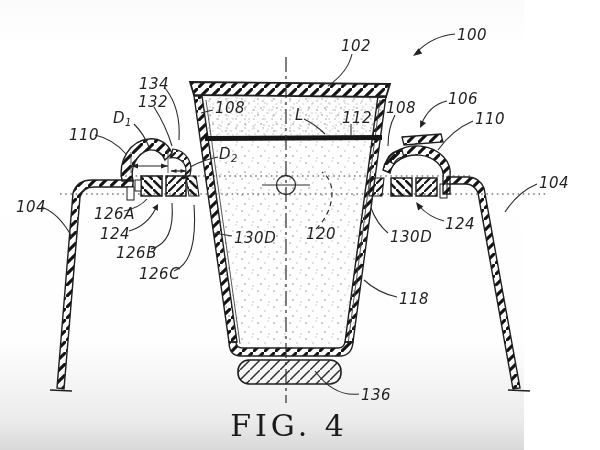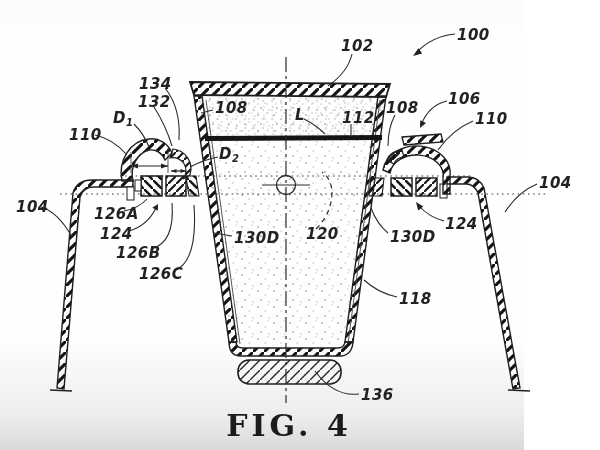--- a/index.html
+++ b/index.html
@@ -1,19 +1,19 @@
 <!DOCTYPE html>
 <html><head>
 <meta charset="utf-8">
 <style>
   html,body{margin:0;padding:0;}
   body{width:600px;height:450px;overflow:hidden;background:#ffffff;
        font-family:"DejaVu Sans",sans-serif;}
   .stage{position:relative;width:524px;height:450px;
-         background:linear-gradient(180deg,#fbfbfb 0%,#ffffff 10%,#fefefe 76%,#ececec 93%,#d9d9d9 100%);font-weight:bold;}
+         background:linear-gradient(180deg,#fbfbfb 0%,#ffffff 10%,#fefefe 76%,#ececec 93%,#d9d9d9 100%);}
   svg{position:absolute;left:0;top:0;}
   text{fill:#222;}
   .ref{font-style:italic;font-size:15px;letter-spacing:0.5px;}
   .cap{font-family:"DejaVu Serif",serif;font-size:30px;letter-spacing:4px;fill:#1b1b1b;}
   .ink{stroke:#1f1f1f;}
 </style>
 </head>
 <body>
 
 <div class="stage">

